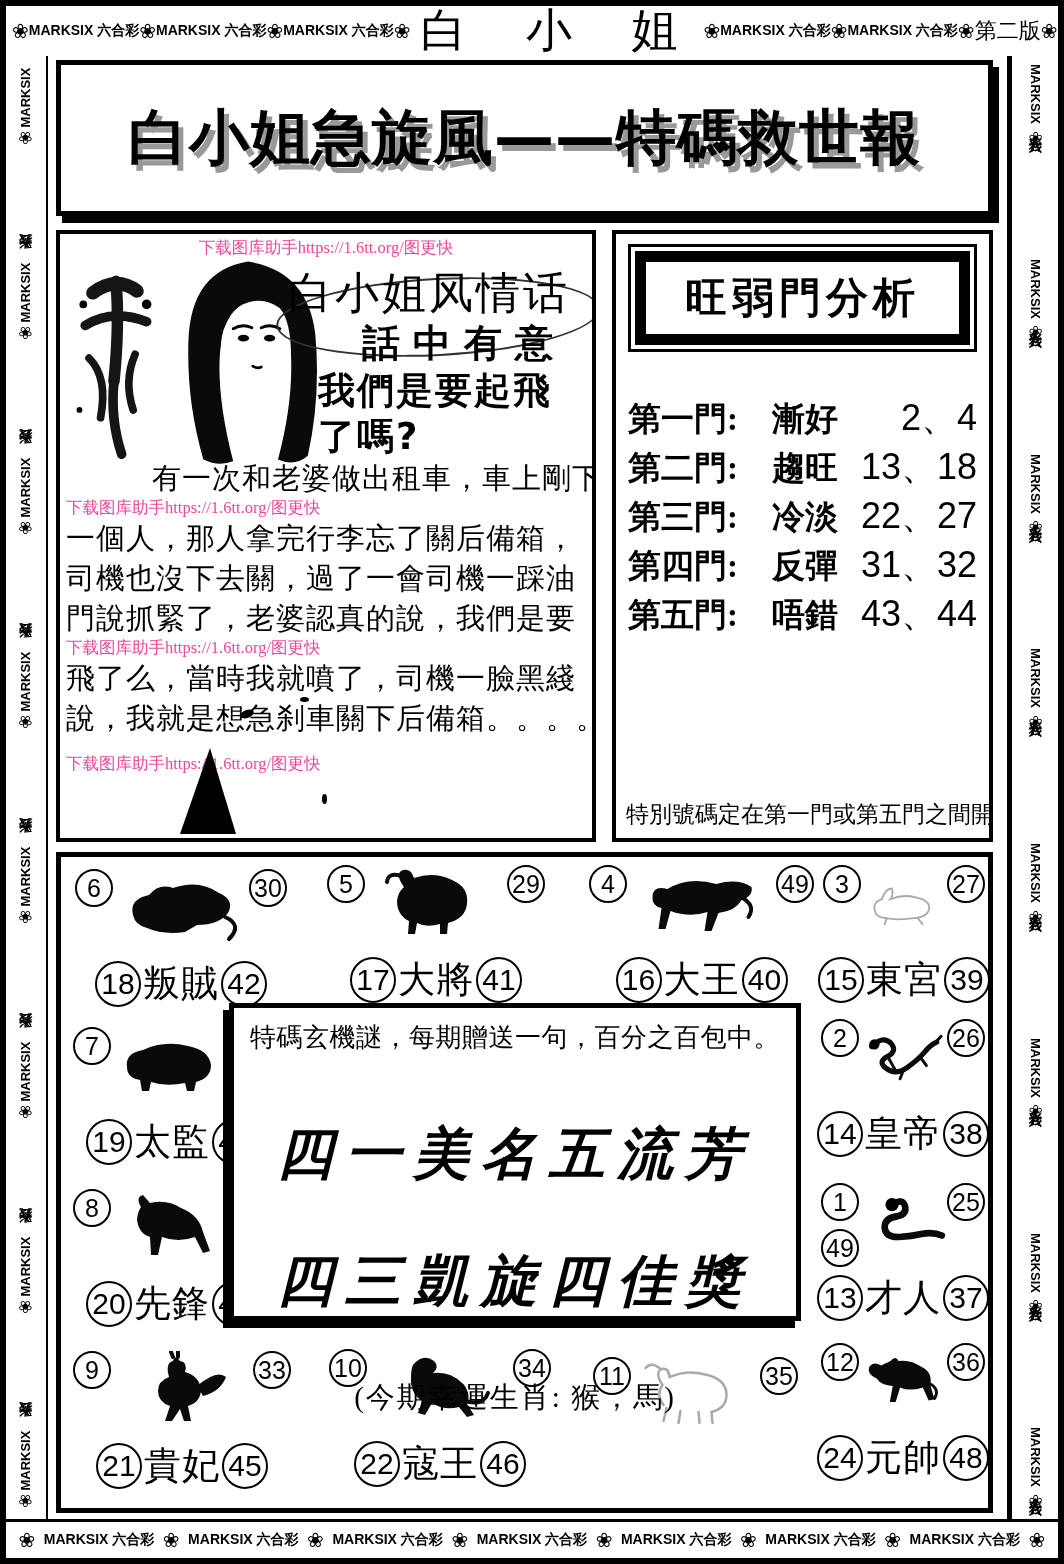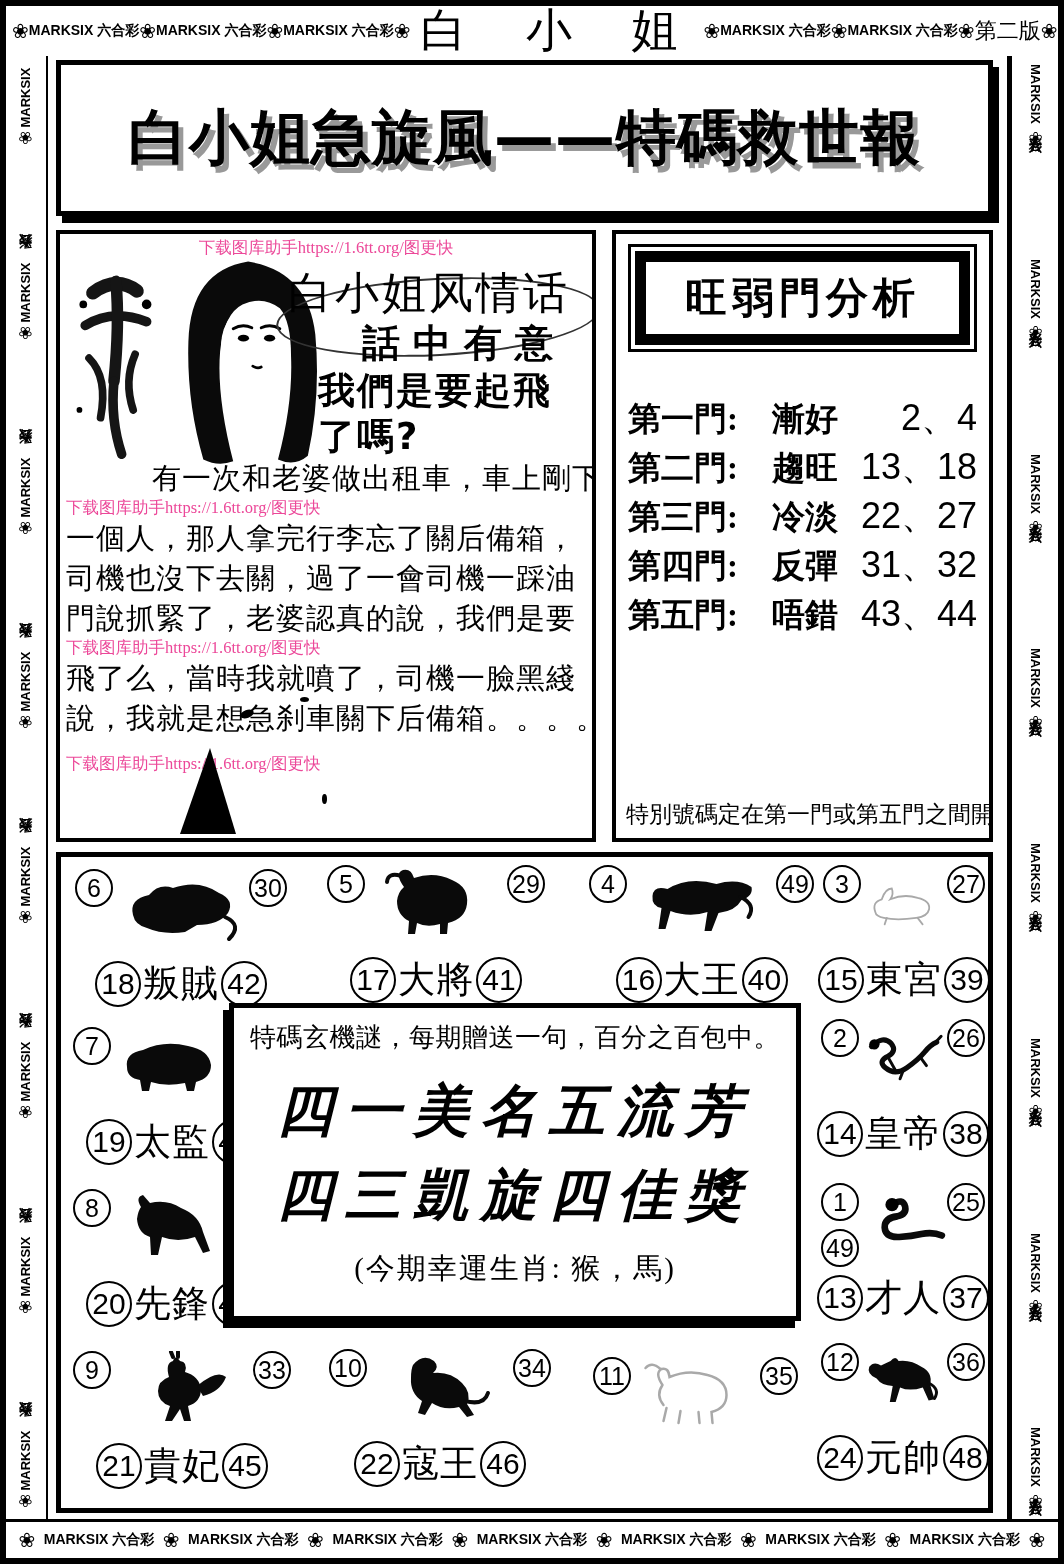--- a/index.html
+++ b/index.html
@@ -81,21 +81,21 @@
   .circ{box-sizing:border-box;min-width:38px;height:38px;border:2.5px solid #000;border-radius:50%;
         display:flex;align-items:center;justify-content:center;font-family:"Liberation Sans",sans-serif;
         font-size:25px;padding:0 2px;flex:0 0 auto;background:transparent;}
   .zlabel{display:flex;align-items:center;margin-top:10px;gap:1px;}
   .zlabel .circ{min-width:46px;height:46px;font-size:30px;}
   .ztitle{font-size:37px;letter-spacing:1px;margin:0 1px;white-space:nowrap;}
   .extra49{position:absolute;left:0;top:46px;}
   
   .riddle{position:absolute;left:168px;top:146px;width:572px;height:318px;box-sizing:border-box;
           border:5px solid #000;box-shadow:-6px 7px 0 #000;background:#fff;z-index:3;
-          padding:12px 12px 8px;display:flex;flex-direction:column;}
+          padding:12px 12px 8px;display:flex;flex-direction:column;gap:43px;}
   .riddle-intro{font-size:26px;text-align:center;letter-spacing:0.5px;white-space:nowrap;}
   .verse{font-size:56px;font-weight:bold;font-style:italic;text-align:center;letter-spacing:12px;
          line-height:1.5;white-space:nowrap;}
   .verse.v1{margin-top:14px;}
   .lucky{font-size:29px;text-align:center;margin-top:12px;letter-spacing:2px;white-space:nowrap;}
   
   .bottom-bar{height:36px;flex:0 0 auto;border-top:3px solid #000;display:flex;align-items:center;
               justify-content:space-evenly;padding:0 4px;white-space:nowrap;}
   
   .fs{fill:none;stroke:#000;stroke-width:3;stroke-linecap:round;}

